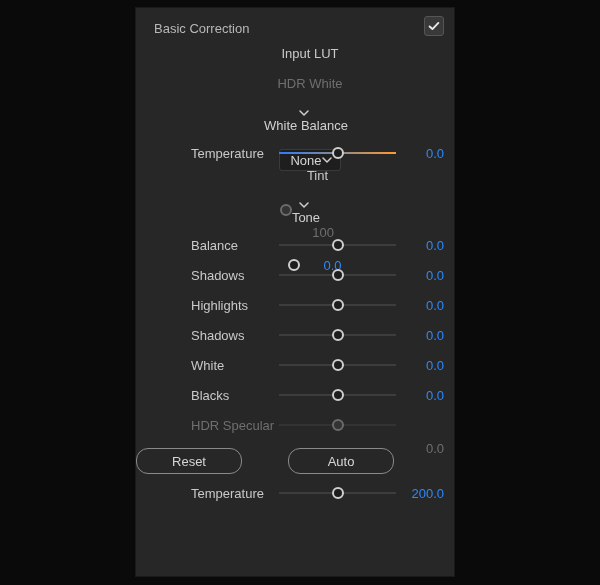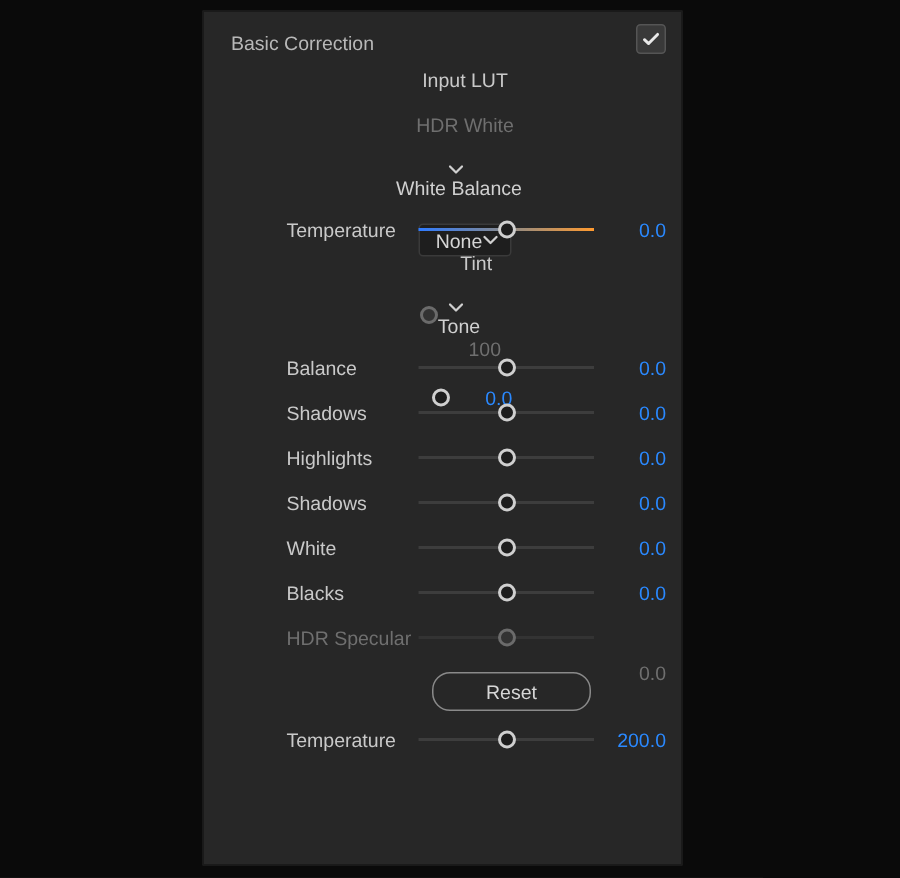--- a/index.html
+++ b/index.html
@@ -148,21 +148,21 @@
   
   .eyedrop {
     width: 24px; height: 22px;
     display: flex; align-items: center; justify-content: center;
   }
   .eyedrop svg { width: 16px; height: 16px; stroke: #d8d8d8; fill: none; }
 
   
   .btn-row {
     display: flex;
-    justify-content: flex-end;
+    justify-content: space-between;
     gap: 12px;
     padding: 8px 50px 4px 0;
   }
   .pill {
     min-width: 76px;
     height: 24px;
     border: 1px solid #8a8a8a;
     border-radius: 12px;
     background: transparent;
     color: #d6d6d6;
@@ -327,20 +327,21 @@
         <div class="slider dim">
             <div class="track"></div>
             <div class="knob" style="left: 50%;"></div>
           </div>
         <span class="value dim">0.0</span>
       </div>
     </div>
 
     <div class="btn-row">
       <span class="pill">Reset</span>
+      <span class="pill">Auto</span>
     </div>
 
     <div class="row indent2">
       <span class="label">Temperature</span>
       <div class="control">
         <div class="slider">
             <div class="track"></div>
             <div class="knob" style="left: 50%;"></div>
           </div>
         <span class="value">200.0</span>

